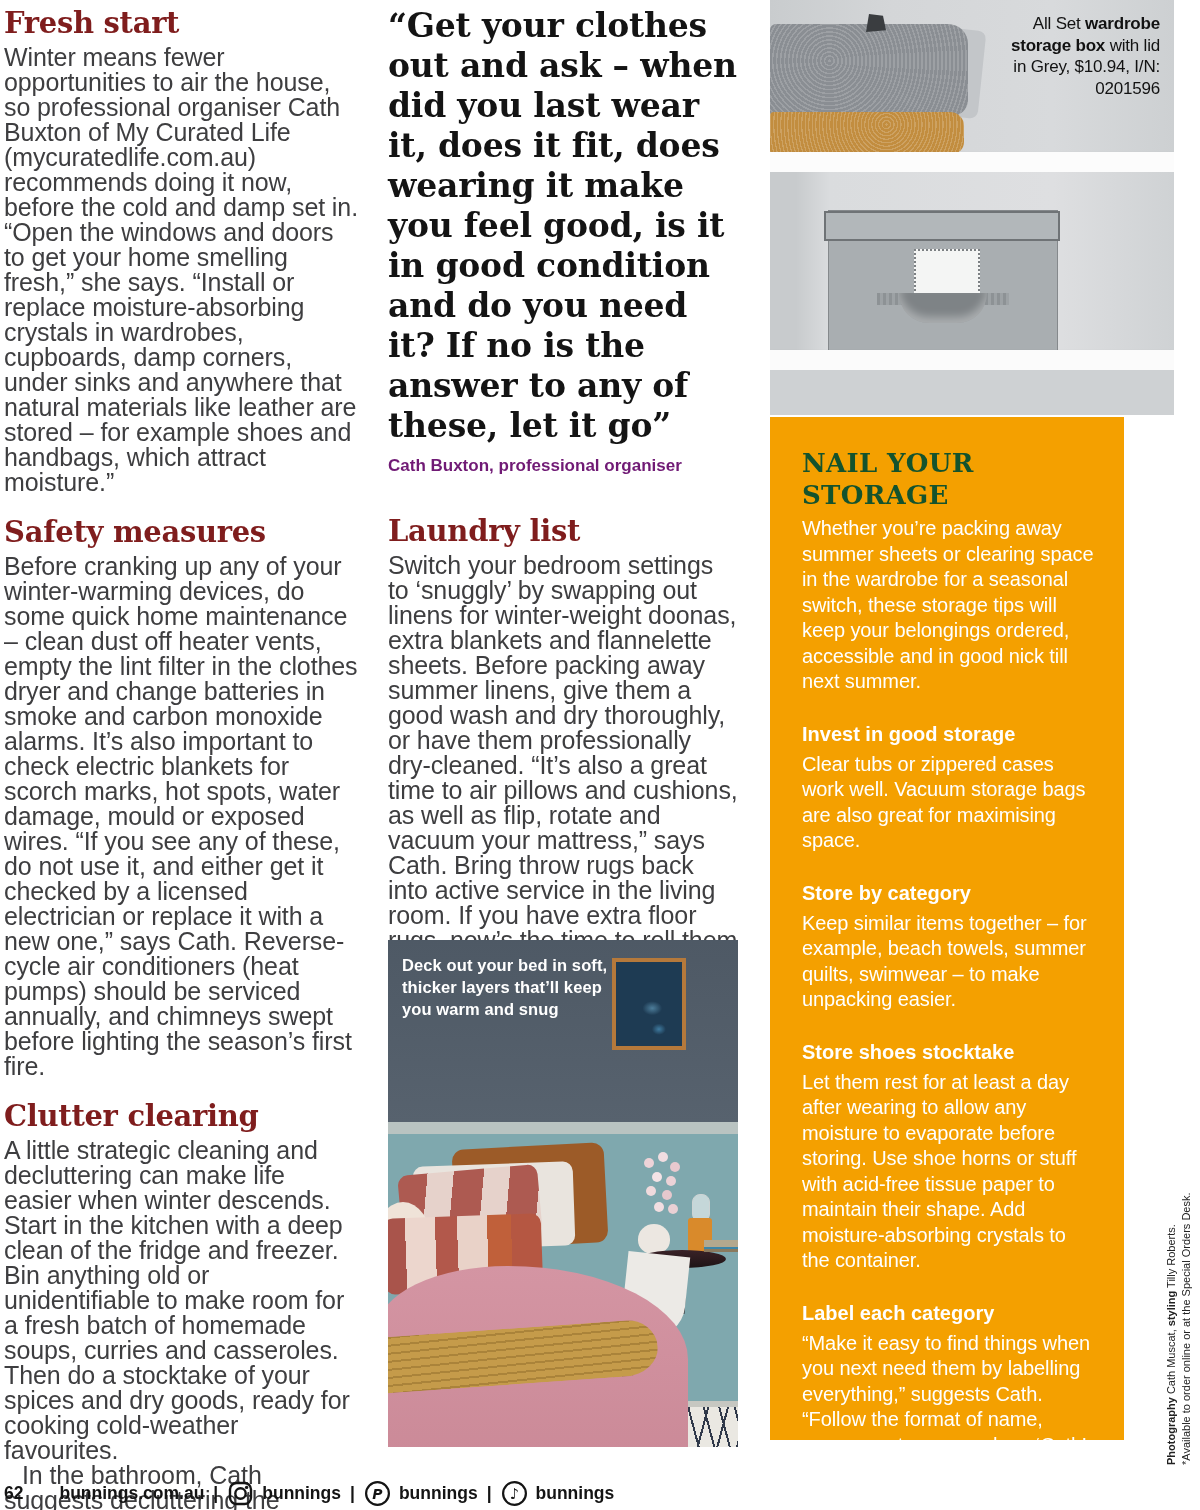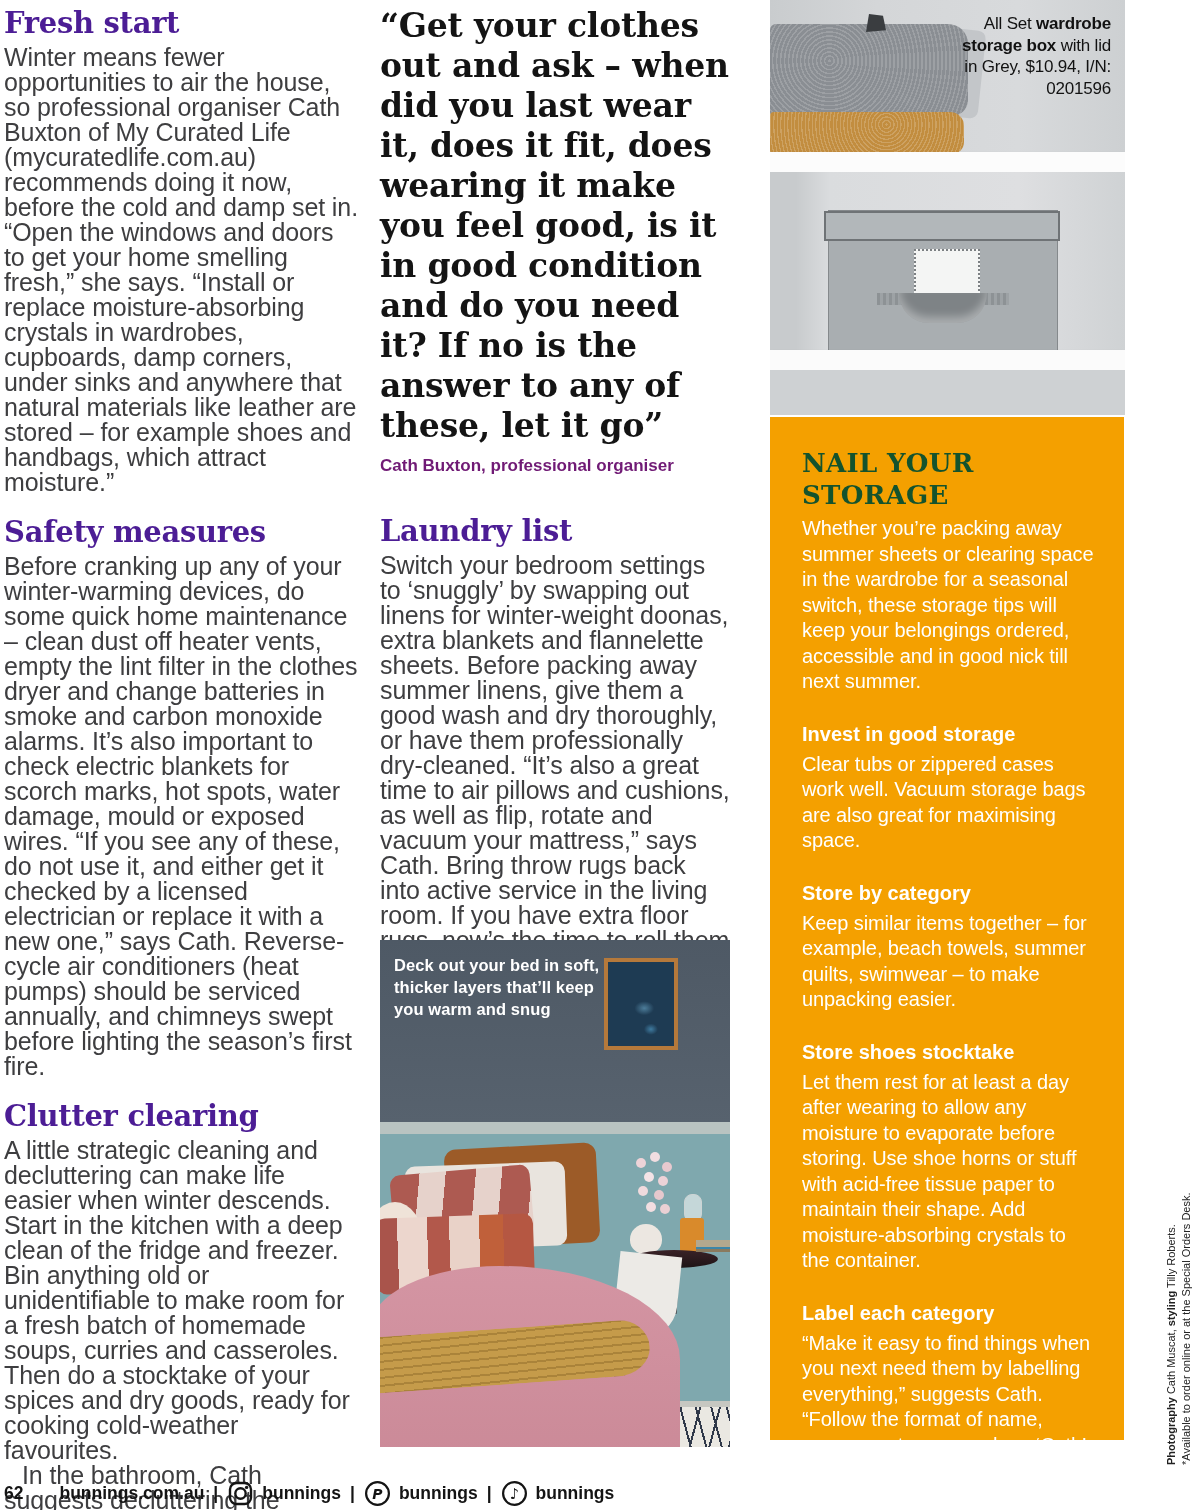--- a/index.html
+++ b/index.html
@@ -1,24 +1,24 @@
 <!DOCTYPE html>
 <html><head>
 <meta charset="utf-8">
 <style>
   html,body{margin:0;padding:0;background:#fff;}
   .page{position:relative;width:1200px;height:1510px;background:#fff;overflow:hidden;
         font-family:"Liberation Sans",sans-serif;color:#3e3e40;}
-  .serif-head{margin:0;font:700 29px/34px "DejaVu Serif",serif;color:#4c1d95;letter-spacing:-0.3px;}
+  .serif-head{margin:0;font:700 29px/34px "DejaVu Serif",serif;color:#7f1d1d;letter-spacing:-0.3px;}
   .mt{margin-top:20px;}
   .body{margin:5px 0 0;font-size:25px;line-height:25px;color:#3e3e40;letter-spacing:-0.1px;}
   .indent{text-indent:18px;margin-top:0;}
 
   .col-left{position:absolute;left:4px;top:6px;width:354px;}
-  .col-mid{position:absolute;left:380px;top:0;width:350px;}
+  .col-mid{position:absolute;left:388px;top:0;width:350px;}
   .quote{margin:6px 0 0;font:700 33px/40px "DejaVu Serif",serif;color:#141414;letter-spacing:-0.2px;width:352px;}
   .quote-attr{margin:10px 0 0;font:700 17px/20px "Liberation Sans",sans-serif;color:#701a75;}
   .laundry{position:absolute;left:0;top:514px;width:350px;}
 
   
   .bed-photo{position:absolute;left:0;top:940px;width:350px;height:507px;background:#7fa8ae;overflow:hidden;}
   .bp-darkwall{position:absolute;left:0;top:0;width:100%;height:182px;background:linear-gradient(180deg,#4e5965,#57626e);}
   .bp-ledge{position:absolute;left:0;top:182px;width:100%;height:12px;background:#b9c3c1;}
   .bp-frame{position:absolute;left:224px;top:18px;width:66px;height:84px;background:
       radial-gradient(14px 10px at 55% 55%,#4d7d9a,transparent 70%),
@@ -46,21 +46,21 @@
   .bp-pillow-stripe2{position:absolute;left:-4px;top:276px;width:158px;height:76px;border-radius:10px;transform:rotate(-2deg);
       background:linear-gradient(90deg,#a9544b 0 22px,#ecd6cd 22px 52px,#b2584b 52px 74px,#e9d2c8 74px 104px,#c0603a 104px 128px,#b55742 128px 158px);}
   .bp-sheet{position:absolute;left:236px;top:314px;width:62px;height:84px;background:#eceae6;border-radius:0 0 34px 8px;transform:rotate(6deg);}
   .bp-duvet{position:absolute;left:-10px;top:326px;width:310px;height:190px;background:linear-gradient(180deg,#d495a3,#cb8a98);
       border-radius:46% 64% 0 0/36% 54% 0 0;}
   .bp-throw{position:absolute;left:-8px;top:388px;width:278px;height:56px;background:#c59b4a;border-radius:0 30px 34px 0/0 28px 28px 0;
       background-image:repeating-linear-gradient(178deg,rgba(90,60,10,.25) 0 2px,transparent 2px 8px);transform:rotate(-4deg);}
 
   .col-right{position:absolute;left:770px;top:0;width:357px;}
   
-  .wardrobe-photo{position:relative;width:355px;height:415px;background:#d6d8da;overflow:hidden;}
+  .wardrobe-photo{position:relative;width:404px;height:415px;background:#d6d8da;overflow:hidden;}
   .wp-top{position:absolute;left:0;top:0;width:100%;height:152px;background:linear-gradient(90deg,#c9ccce,#d4d6d8 30%,#d8dadc 70%,#cdd0d2);}
   .wp-sheet{position:absolute;left:150px;top:28px;width:62px;height:88px;background:#c3c6c9;border-radius:8px;transform:rotate(6deg);}
   .wp-blanket-grey{position:absolute;left:0;top:24px;width:198px;height:92px;border-radius:6px 20px 16px 4px;
       background:#8a8e93;background-image:repeating-radial-gradient(circle at 30% 40%,rgba(255,255,255,.16) 0 1.5px,transparent 1.5px 4px);}
   .wp-clip{position:absolute;left:96px;top:14px;width:20px;height:18px;background:#3a3d40;clip-path:polygon(15% 0,85% 10%,100% 90%,0 100%);}
   .wp-blanket-mustard{position:absolute;left:0;top:112px;width:194px;height:42px;border-radius:4px 14px 12px 4px;
       background:#c28d3f;background-image:repeating-radial-gradient(circle at 60% 30%,rgba(255,255,255,.18) 0 1.2px,transparent 1.2px 3.5px);}
   .wp-shelf1{position:absolute;left:0;top:152px;width:100%;height:20px;background:#fcfcfc;box-shadow:0 2px 3px rgba(0,0,0,.18);}
   .wp-mid{position:absolute;left:0;top:172px;width:100%;height:178px;background:linear-gradient(90deg,#c8cbcd 0 26px,#dadcde 60px,#dedfe1 70%,#cfd2d4);}
   .wp-shelf2{position:absolute;left:0;top:350px;width:100%;height:20px;background:#fbfbfb;box-shadow:0 2px 3px rgba(0,0,0,.15);}

